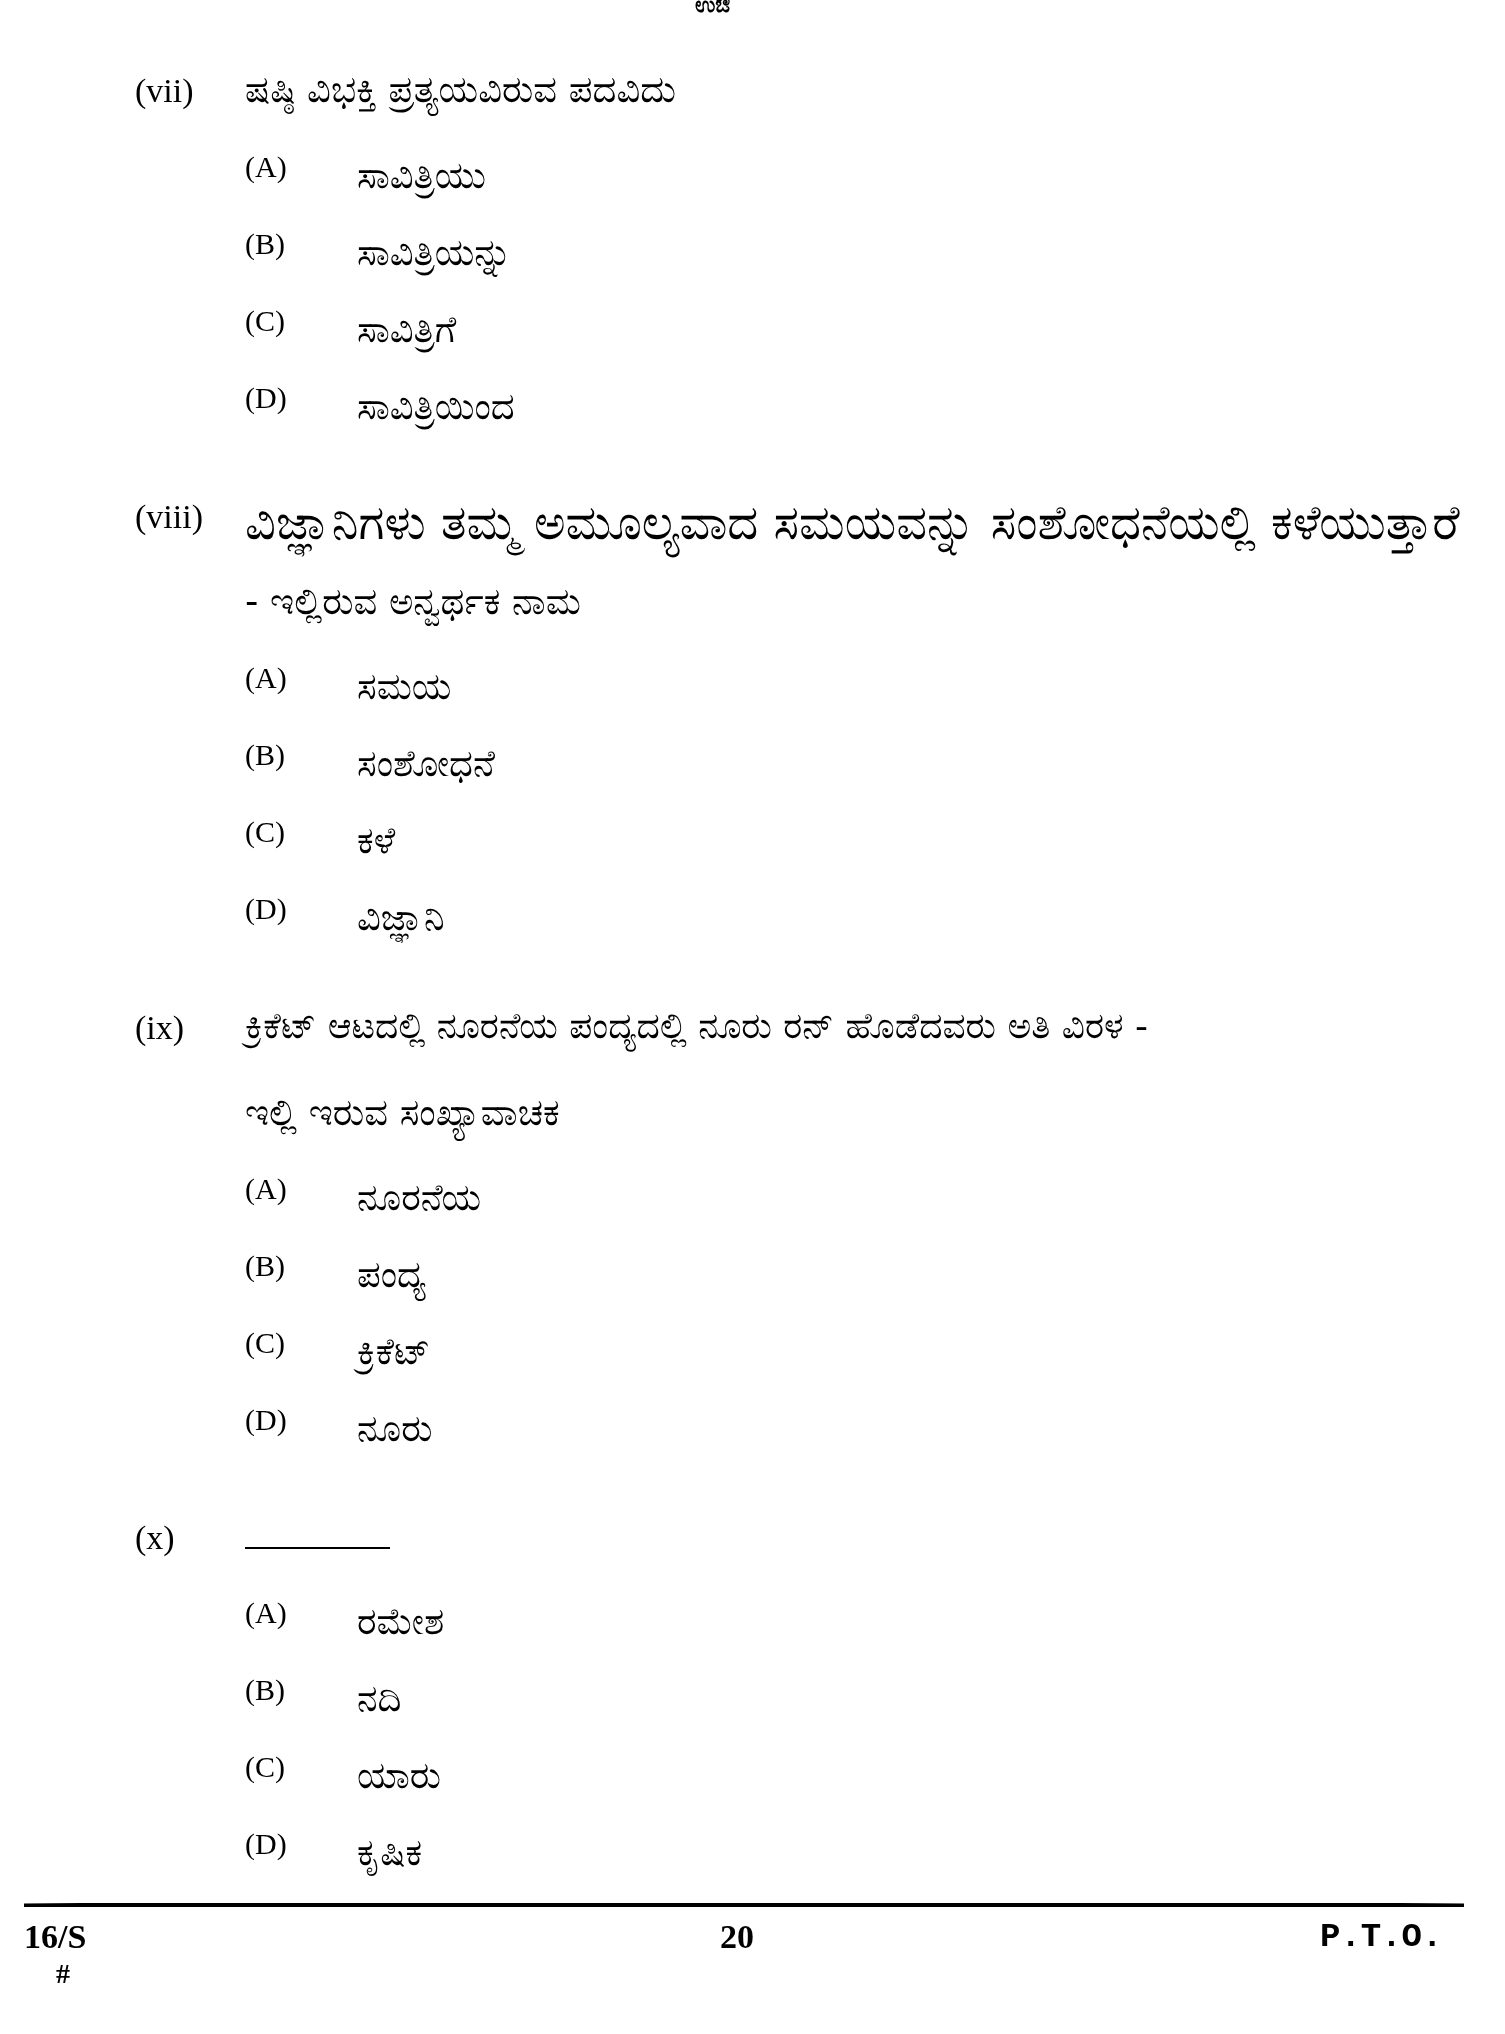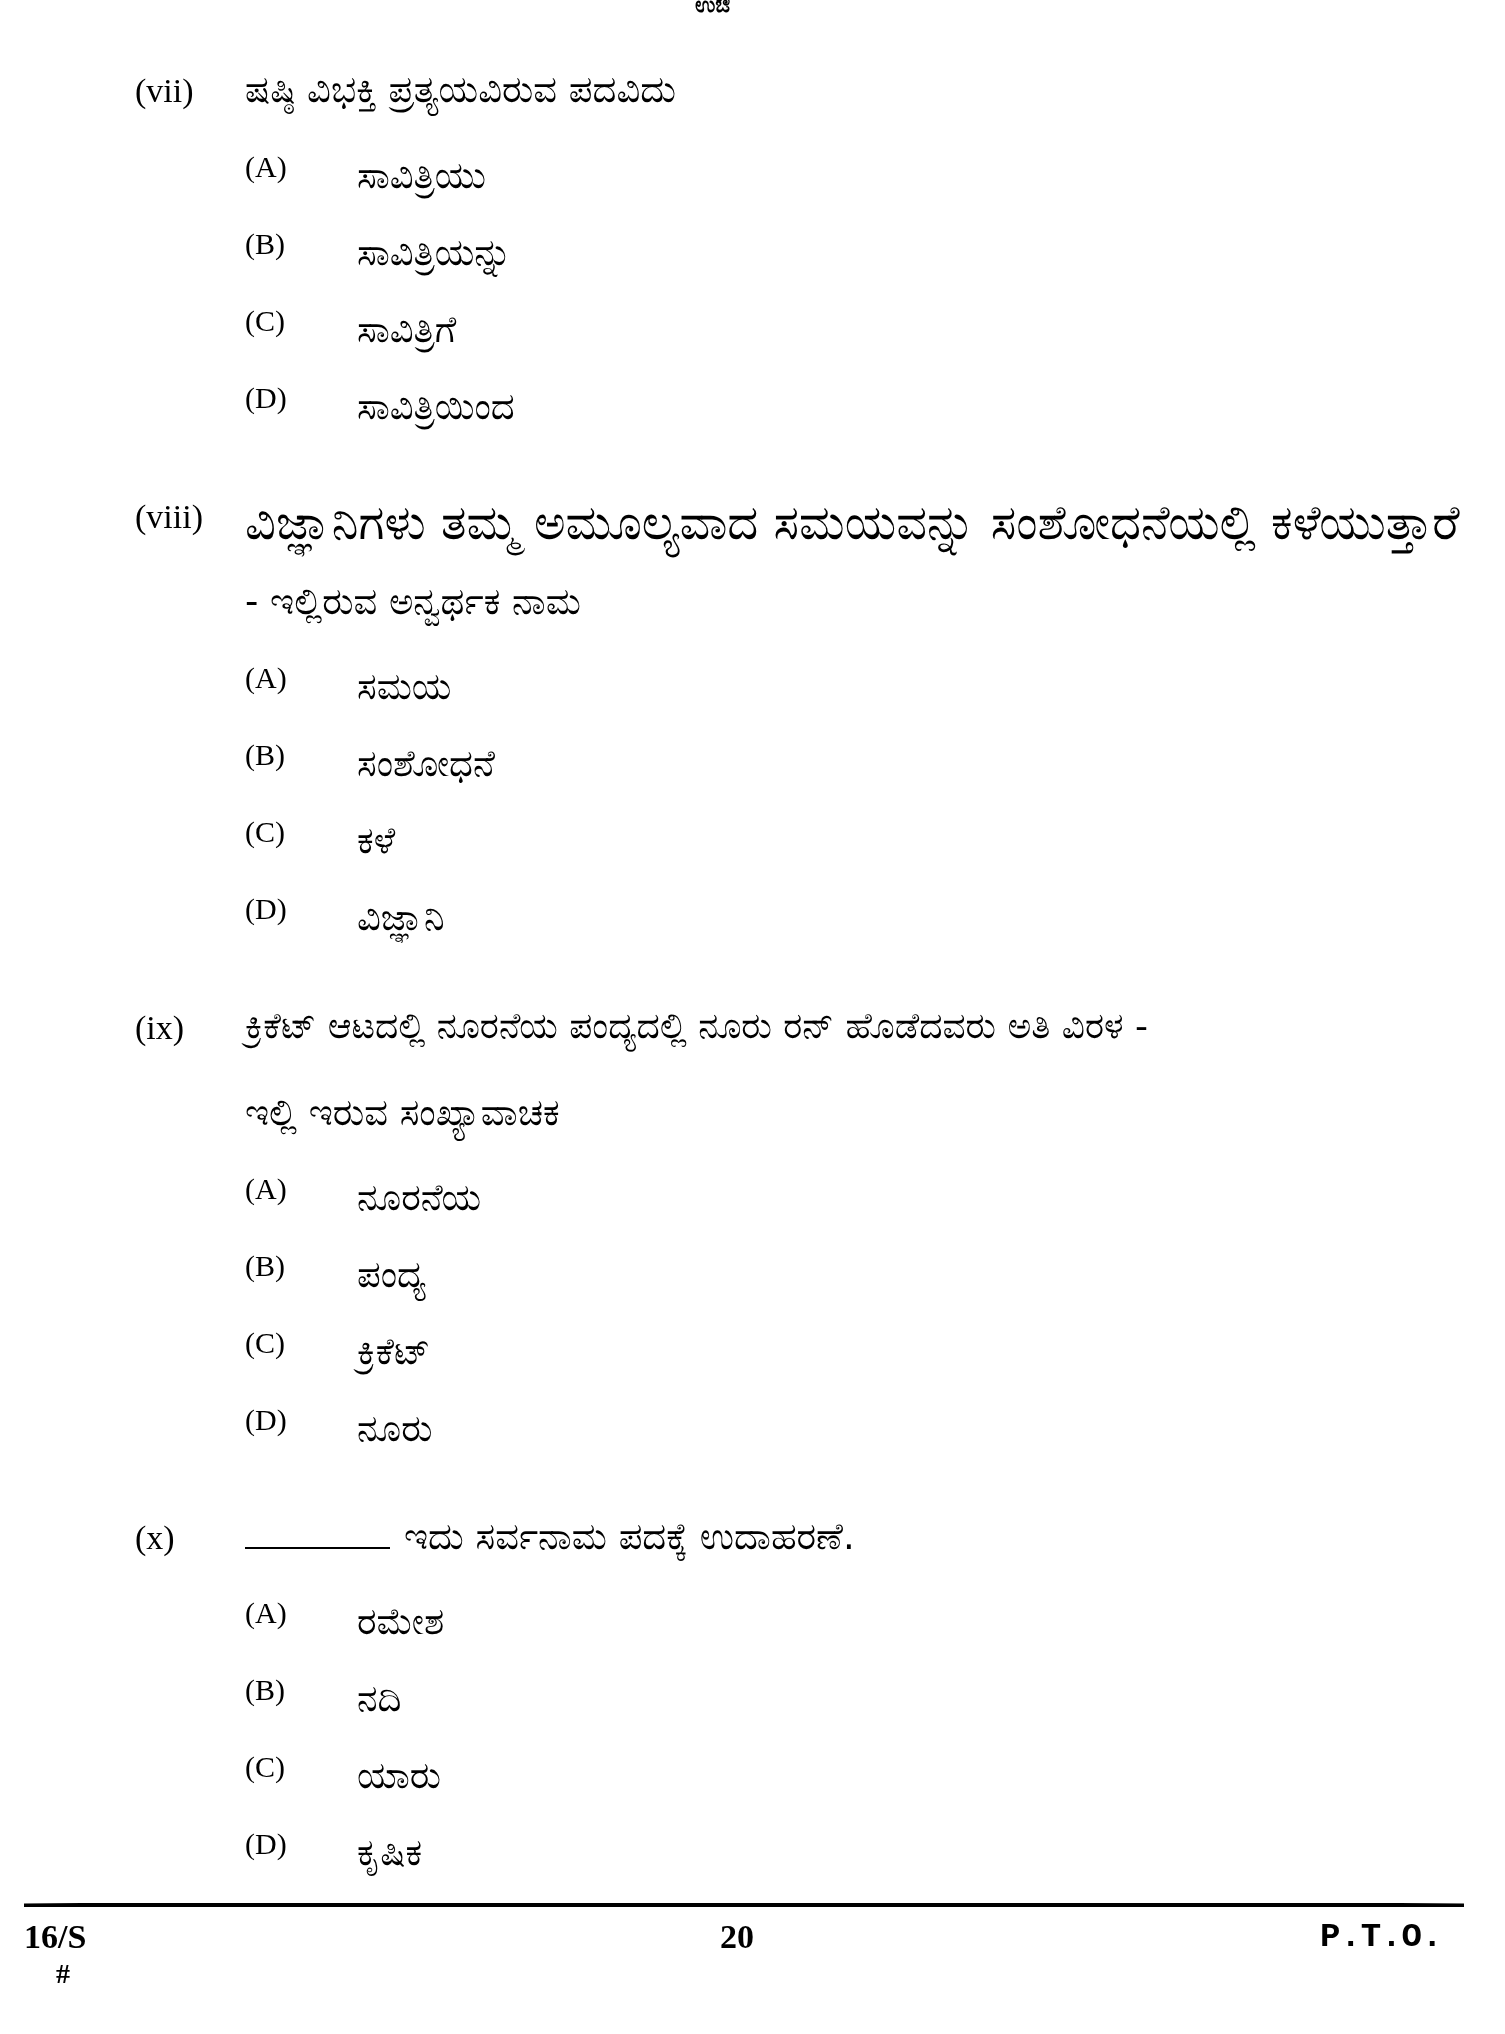--- a/index.html
+++ b/index.html
@@ -92,21 +92,21 @@
       <span class="otxt">ಕ್ರಿಕೆಟ್</span>
     </div>
   <div class="opt" style="top:1399px;">
       <span class="olbl" style="top:4px;">(D)</span>
       <span class="otxt">ನೂರು</span>
     </div>
 
   <div class="q" style="top:1515px;">
     <span class="qnum" style="top:4px;">(x)</span>
     <span class="qtext">
-      <span class="blank"></span><span>ಇದು ಸರ್ವನಾಮ ಪದಕ್ಕೆ ಉದಾಹರಣೆ.</span>
+      <span class="blank"></span>
     </span>
   </div>
   <div class="opt" style="top:1592px;">
       <span class="olbl" style="top:4px;">(A)</span>
       <span class="otxt">ರಮೇಶ</span>
     </div>
   <div class="opt" style="top:1669px;">
       <span class="olbl" style="top:4px;">(B)</span>
       <span class="otxt">ನದಿ</span>
     </div>

